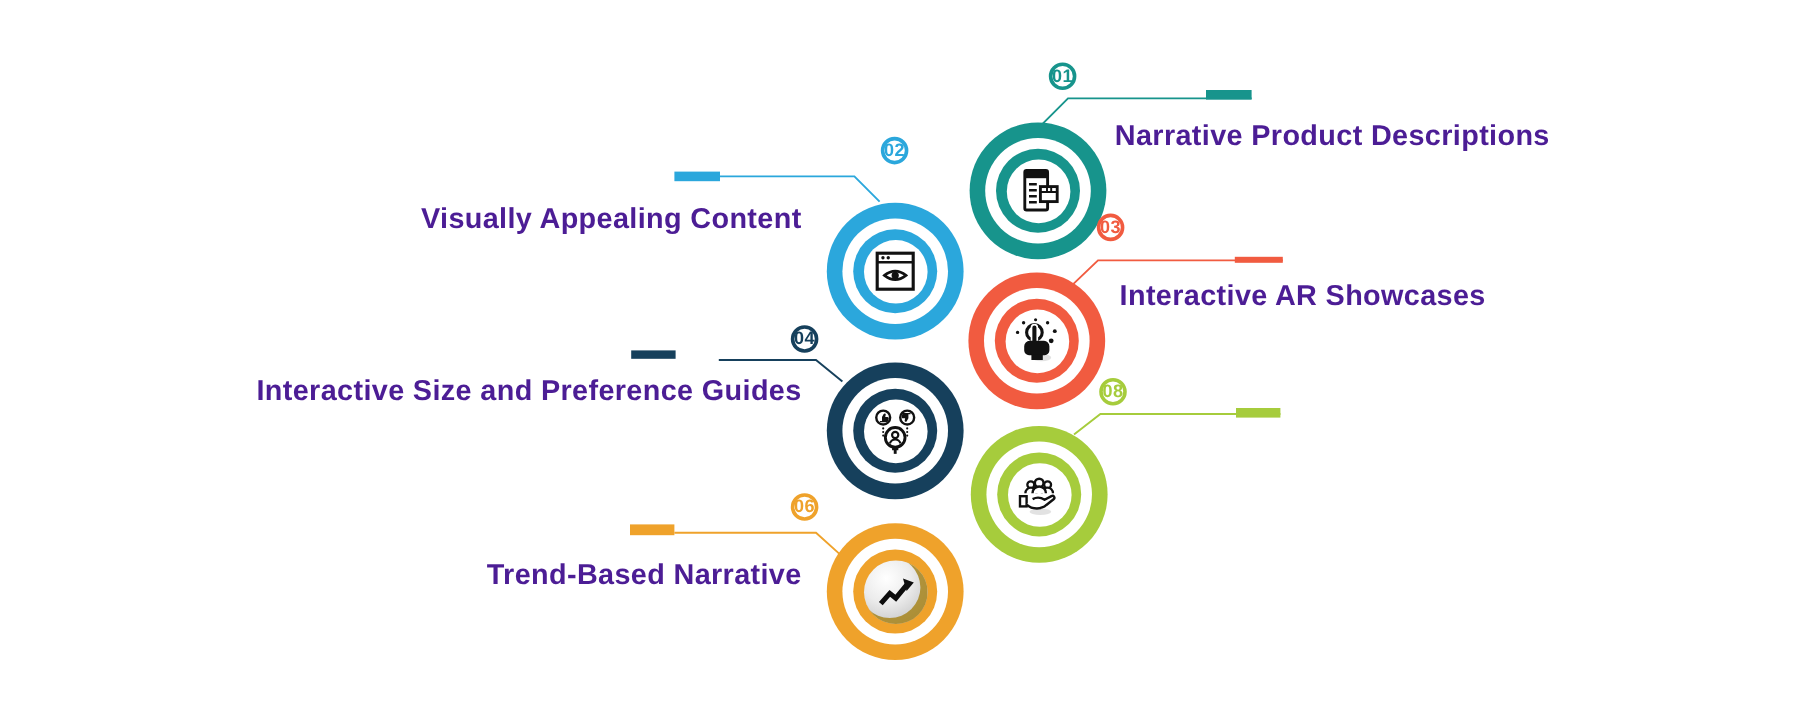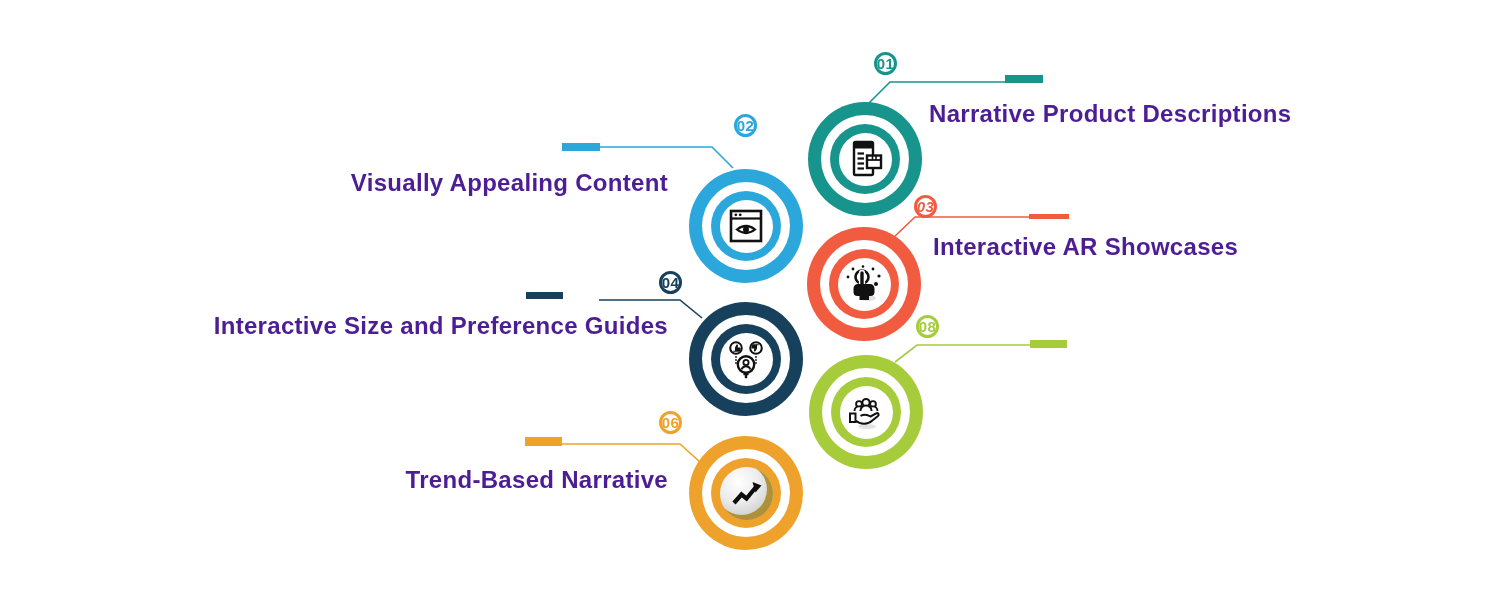--- a/index.html
+++ b/index.html
@@ -90,21 +90,21 @@
         <circle cx="9.8" cy="8.8" r="1.4" fill="#111"></circle>
         <circle cx="14.2" cy="8.8" r="1.4" fill="#111"></circle>
         <path d="M11,23.5 Q20,16.5 29,23.5 Q20,30.5 11,23.5 Z" fill="#fff" stroke="#111" stroke-width="2.2"></path>
         <circle cx="20" cy="23.5" r="3" fill="#111"></circle>
       </svg>
     </div>
         </div>
       </div>
   </div>
 
-  <div class="badge" style="left: 914px; top: 195px; font-style: italic; --c: #F15B40;">03</div>
+  <div class="badge" style="left: 914px; top: 178px; --c: #F15B40;">03</div>
   <div class="label" style="left:933px;top:234px">Interactive AR Showcases</div>
   <div class="node" style="left: 807px; top: 227px; --c: #F15B40;">
     <div class="ring-gap">
         <div class="ring-inner">
           <div class="node-center">
       <svg class="icon" width="40" height="40" viewBox="0 0 40 40">
         <ellipse cx="24" cy="34" rx="8" ry="3" fill="#cfcfcf" opacity="0.6"></ellipse>
         <circle cx="18" cy="13" r="6.5" fill="none" stroke="#111" stroke-width="2.6"></circle>
         <rect x="15.6" y="6.5" width="4.8" height="16" rx="2.4" fill="#111" stroke="#fff" stroke-width="1.4"></rect>
         <path d="M13,20 h13 a4.5,4.5 0 0 1 4.5,4.5 v3.5 a4,4 0 0 1 -4,4 h-13 a4,4 0 0 1 -4,-4 v-3.5 a4.5,4.5 0 0 1 4.5,-4.5 z" fill="#111"></path>

